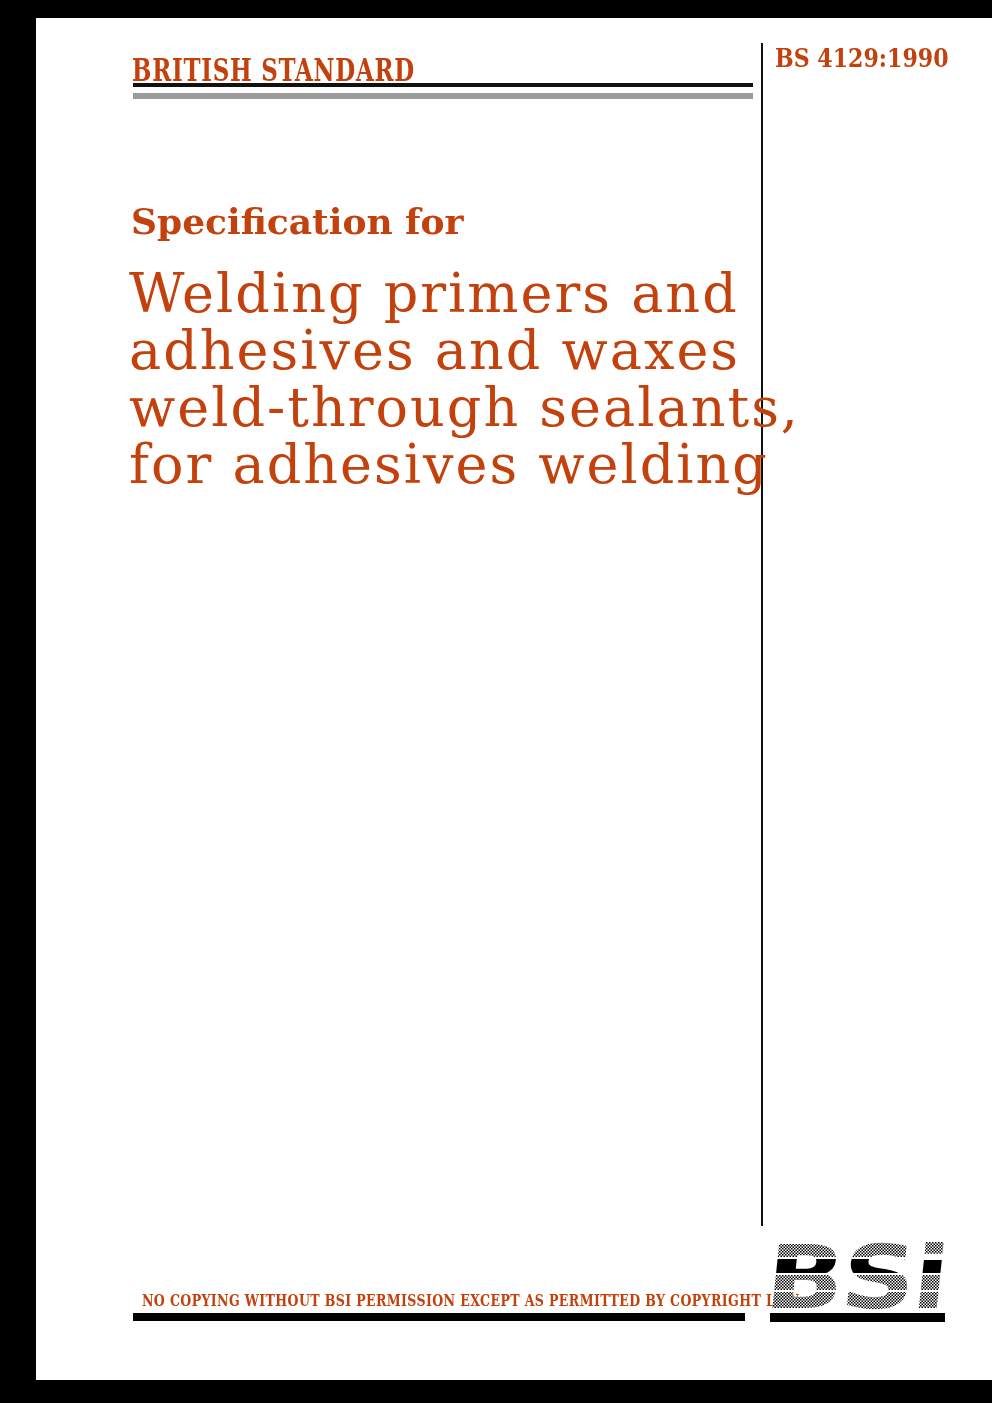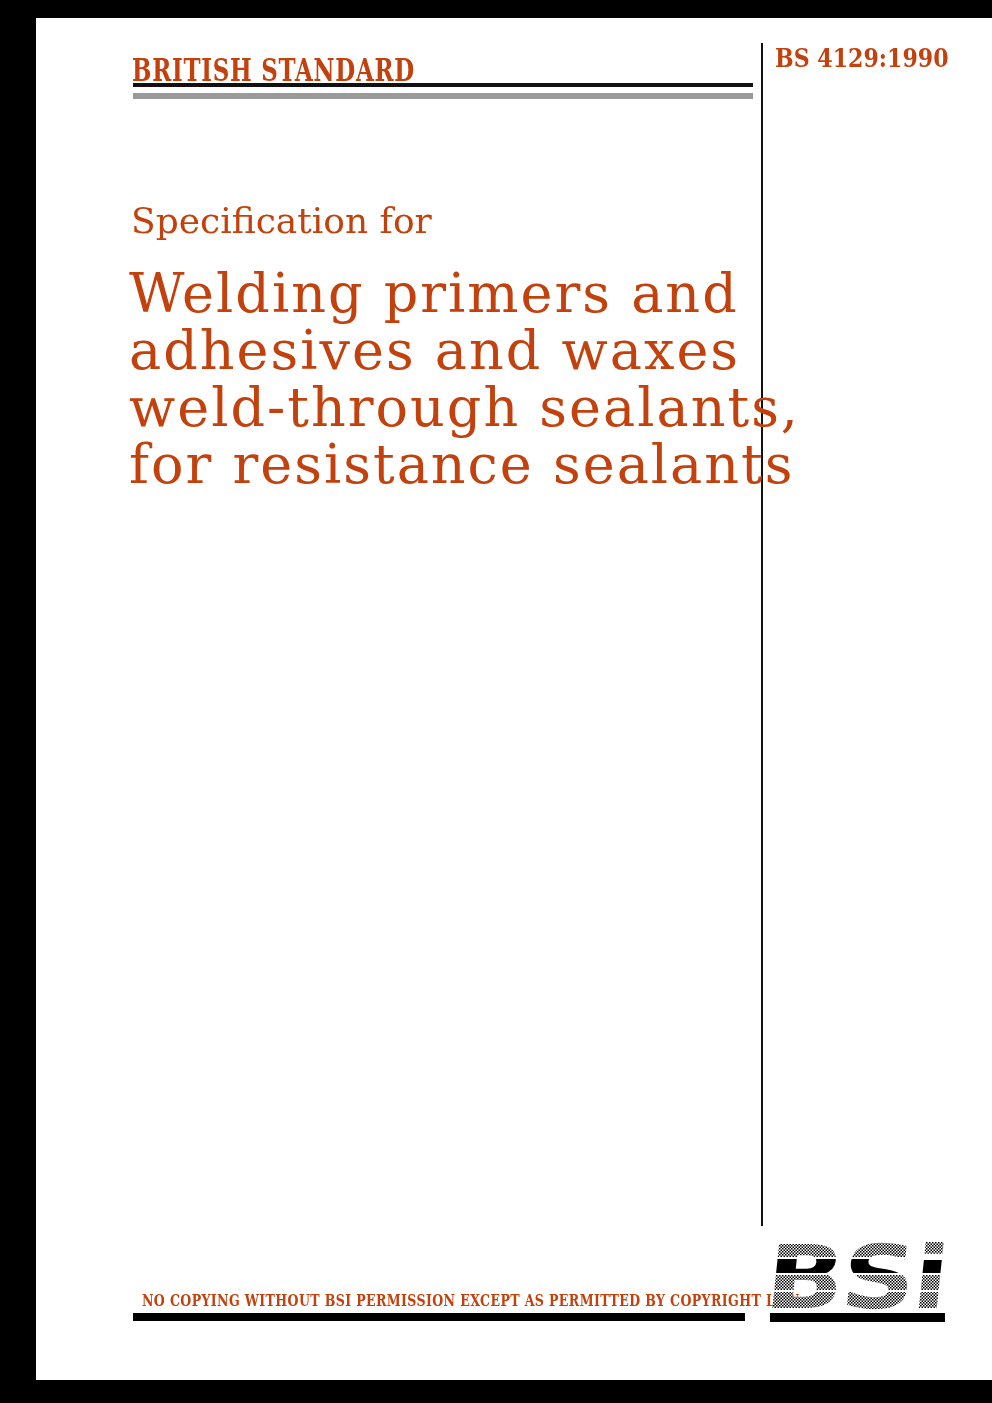--- a/index.html
+++ b/index.html
@@ -40,21 +40,21 @@
   .rule-gray {
     position: absolute; left: 133px; top: 93px;
     width: 620px; height: 6px; background: #9a9a9a;
   }
   .divider {
     position: absolute; left: 761px; top: 43px;
     width: 2px; height: 1183px; background: #111111;
   }
   .kicker {
     position: absolute; left: 131px; top: 200px;
-    font-size: 36px; font-weight: normal; white-space: nowrap;
+    font-size: 36px; font-weight: bold; white-space: nowrap;
   }
   .title {
     position: absolute; left: 129px; top: 265px;
     font-size: 54px; line-height: 57px; font-weight: normal;
     letter-spacing: 2px; white-space: nowrap;
   }
   .notice {
     position: absolute; left: 142px; top: 1290px;
     font-size: 17px; font-weight: bold; letter-spacing: 0.5px;
     white-space: nowrap;
@@ -82,21 +82,21 @@
   <div class="docnum">BS 4129:1990</div>
   <div class="rule-black"></div>
   <div class="rule-gray"></div>
   <div class="divider"></div>
 
   <div class="kicker">Specification for</div>
   <div class="title">
     <div class="title-line">Welding primers and</div>
     <div class="title-line">adhesives and waxes</div>
     <div class="title-line">weld-through sealants,</div>
-    <div class="title-line">for resistance sealants</div>
+    <div class="title-line">for adhesives welding</div>
   </div>
 
   <div class="notice">NO COPYING WITHOUT BSI PERMISSION EXCEPT AS PERMITTED BY COPYRIGHT LAW</div>
   <div class="footer-rule"></div>
 
   <svg class="bsi-logo" viewBox="0 0 175 80" xmlns="http://www.w3.org/2000/svg">
     <defs>
       <pattern id="halftone" width="3" height="3" patternUnits="userSpaceOnUse">
         <rect width="3" height="3" fill="#ffffff"></rect>
         <rect x="0" y="0" width="1.5" height="1.5" fill="#000000"></rect>

